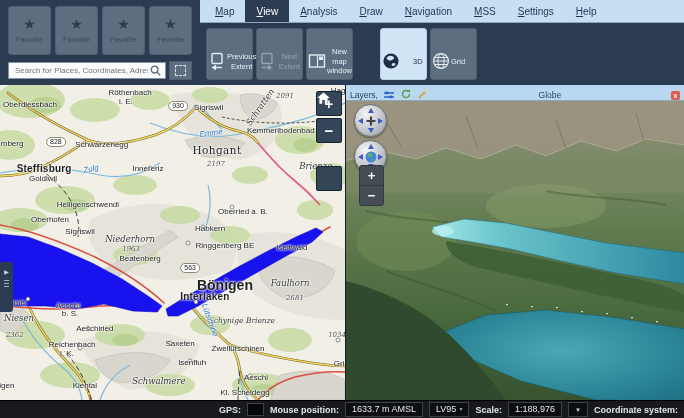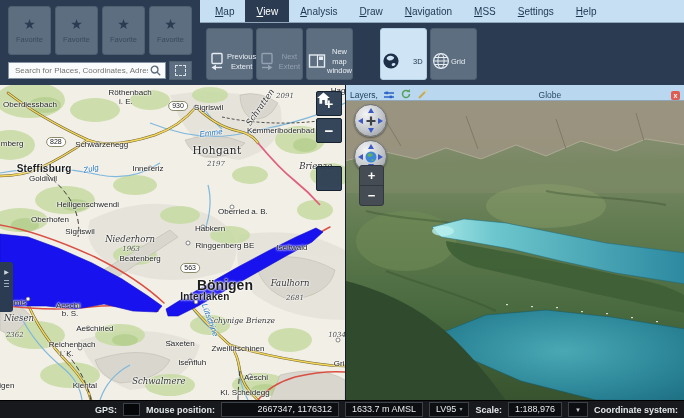--- a/index.html
+++ b/index.html
@@ -528,21 +528,20 @@
           <div class="z3btn">−</div>
         </div>
       </div>
     </div>
   </div>
 
   <div class="statusbar">
     <span class="sb-label">GPS:</span>
     <span class="gps-ind"></span>
     <span class="sb-label">Mouse position:</span>
-    <span class="sb-box wide">2667347, 1176312</span>
     <span class="sb-box">1633.7 m AMSL</span>
     <span class="sb-box">
       <span>LV95</span>
         <span class="caret">▾</span>
     </span>
     <span class="sb-label">Scale:</span>
     <span class="sb-box">1:188,976</span>
     <span class="dd-btn">
         <span>▼</span>
       </span>

